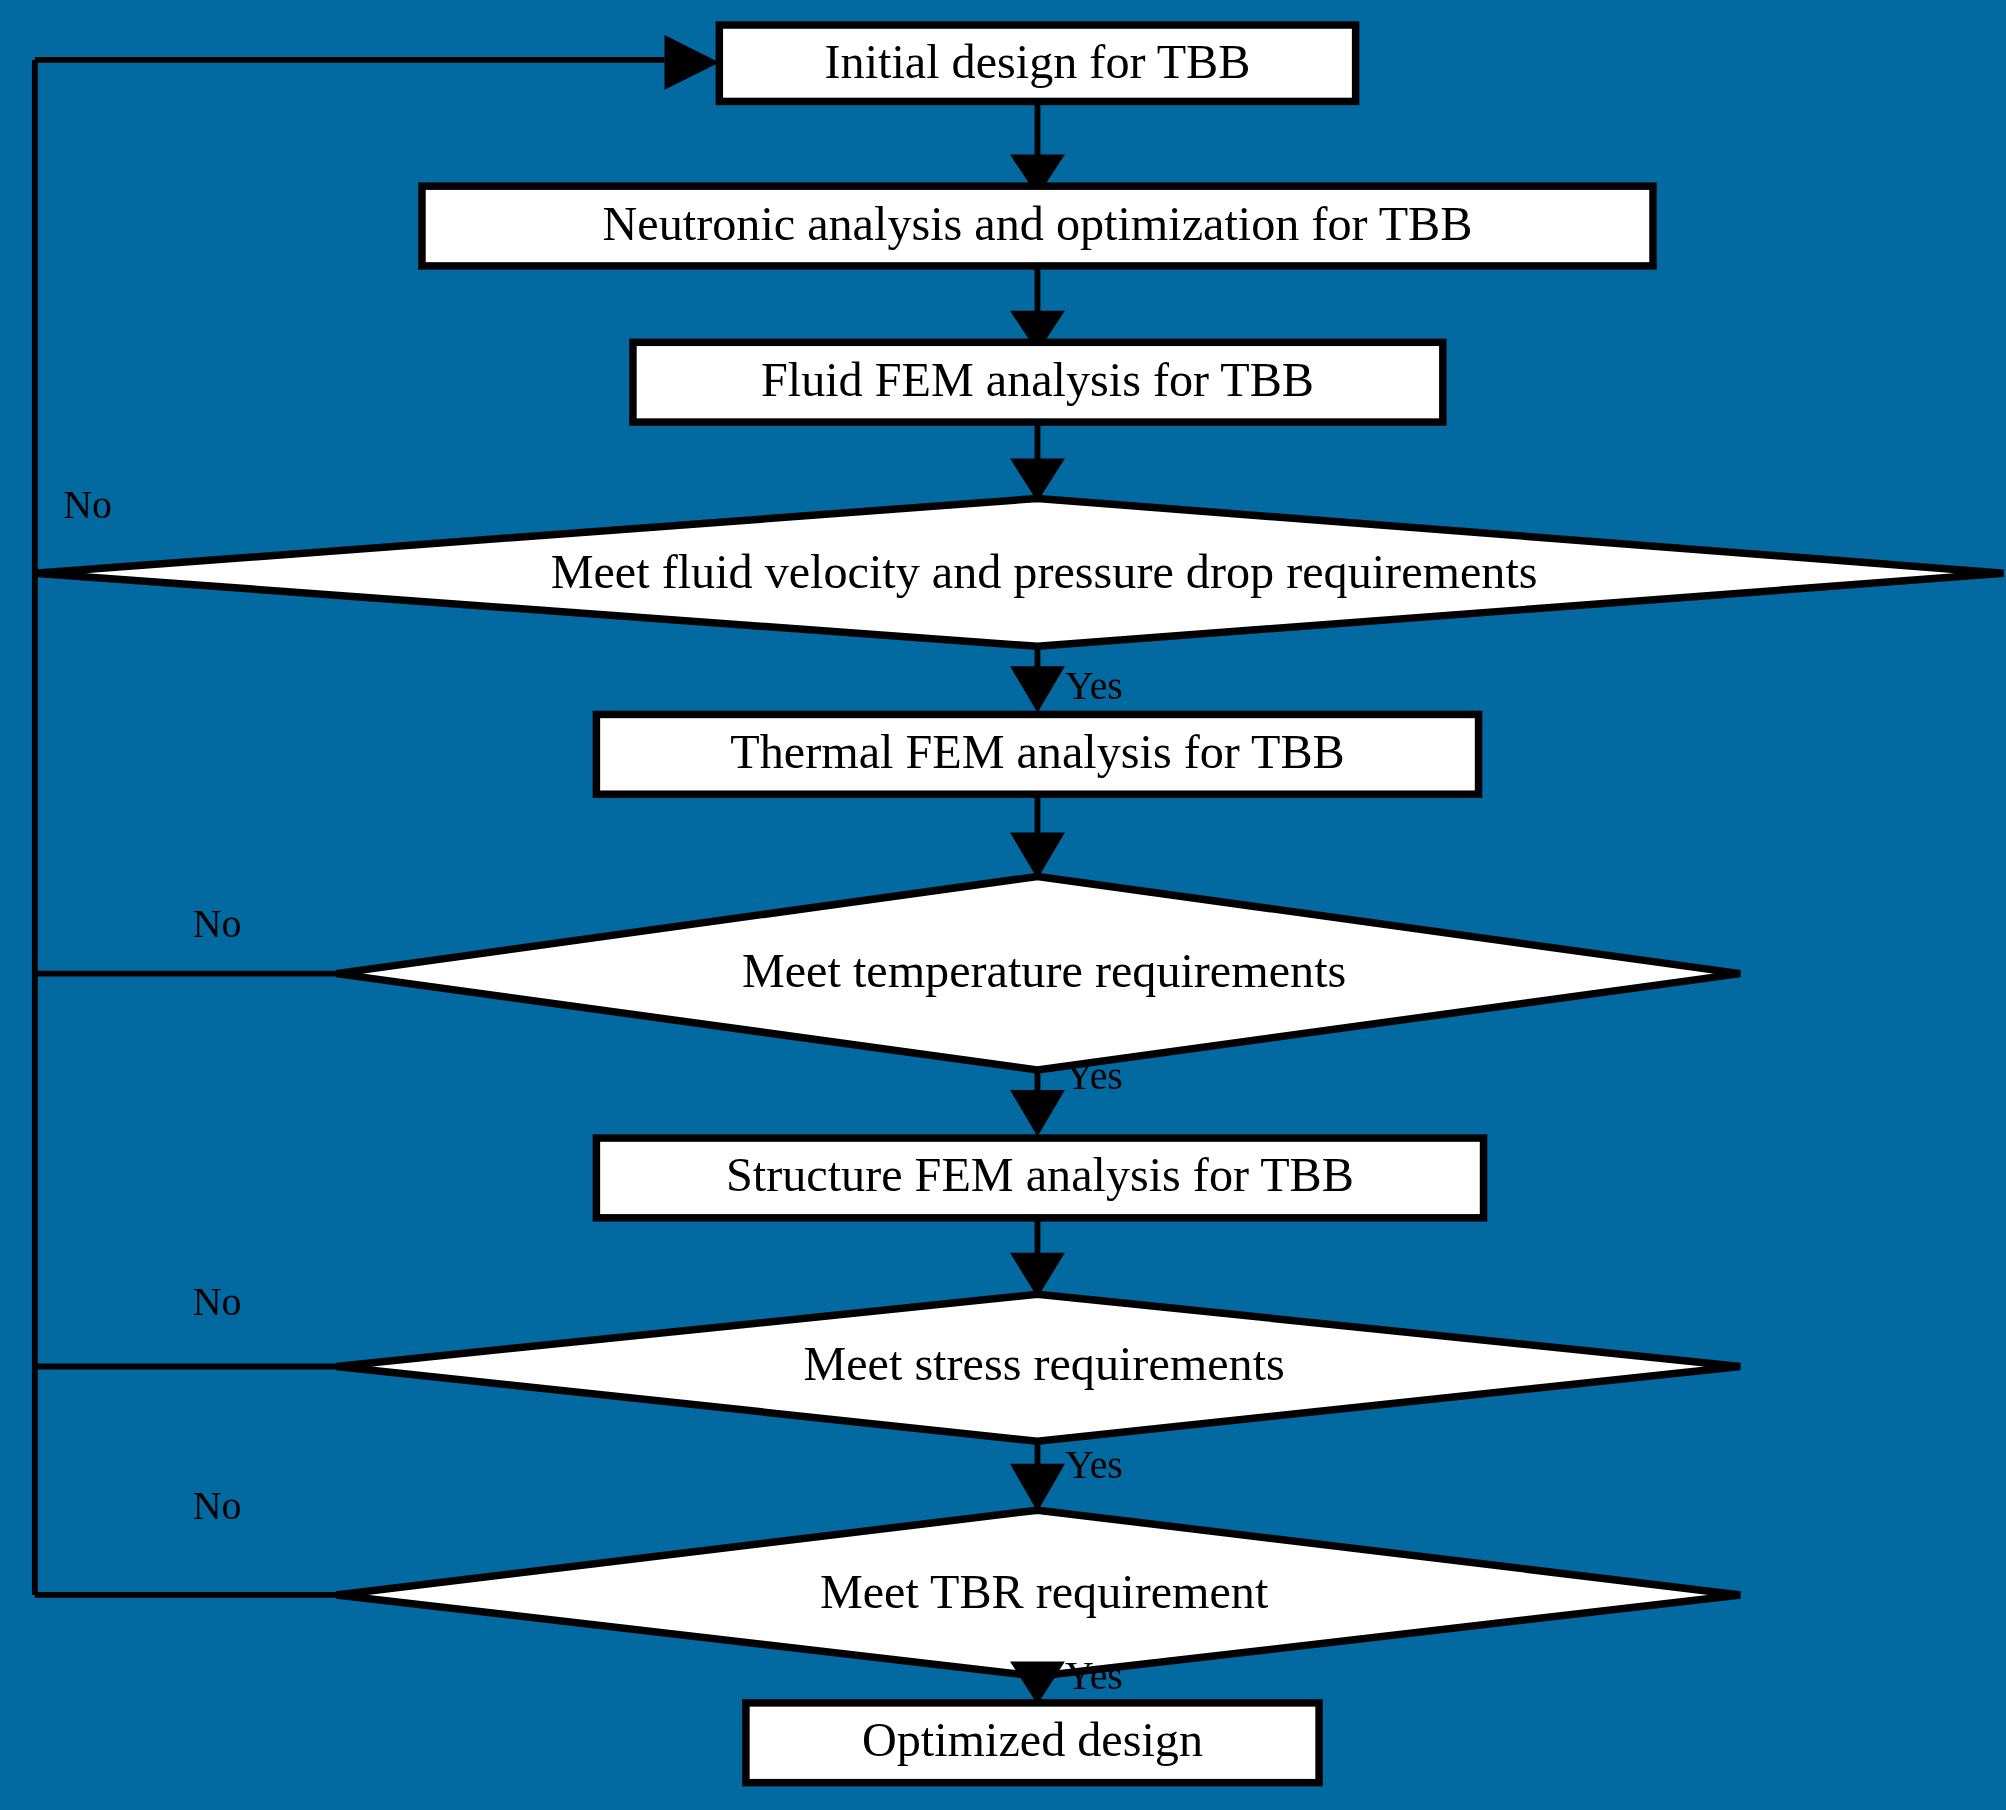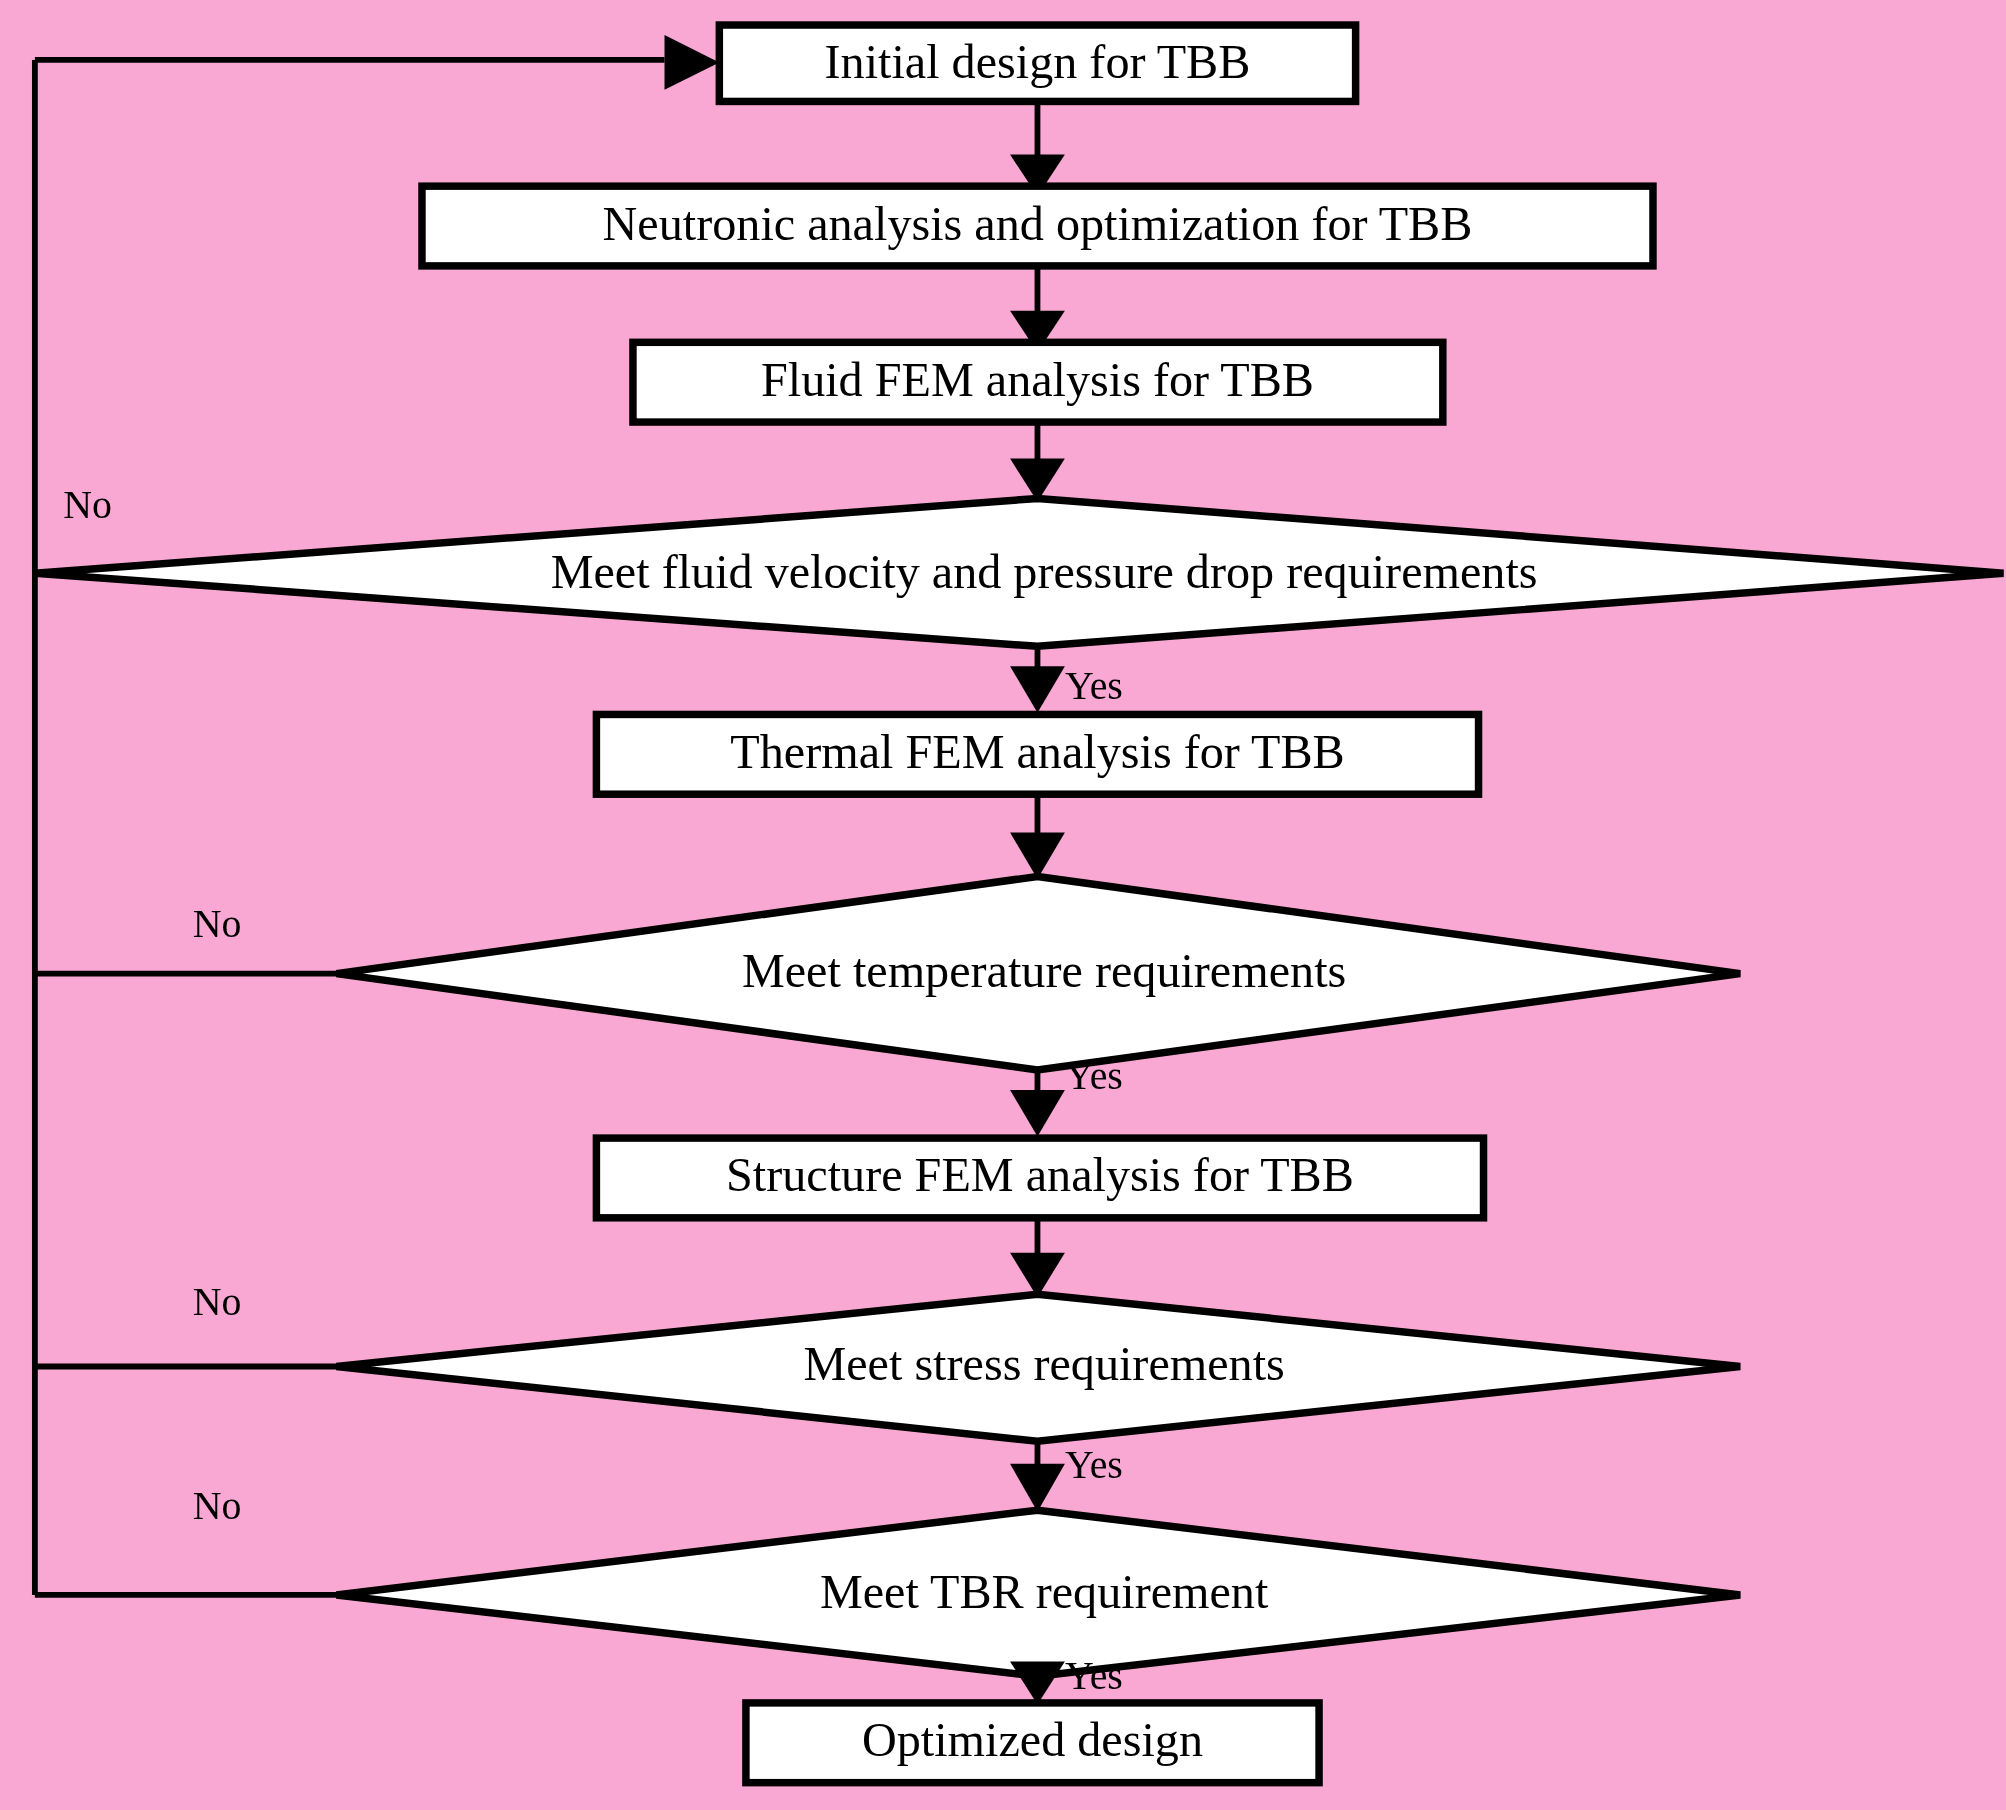--- a/index.html
+++ b/index.html
@@ -10,21 +10,21 @@
   body {
     width: 2006px;
     height: 1811px;
     font-family: "Liberation Serif", "DejaVu Serif", serif;
     overflow: hidden;
   }
   #flow-root {
     position: relative;
     width: 2006px;
     height: 1811px;
-    background: #f9a8d4;
+    background: #0369a1;
   }
   svg#flow-svg {
     position: absolute;
     left: 0;
     top: 0;
     width: 2006px;
     height: 1811px;
     display: block;
   }
   .box-fill {

